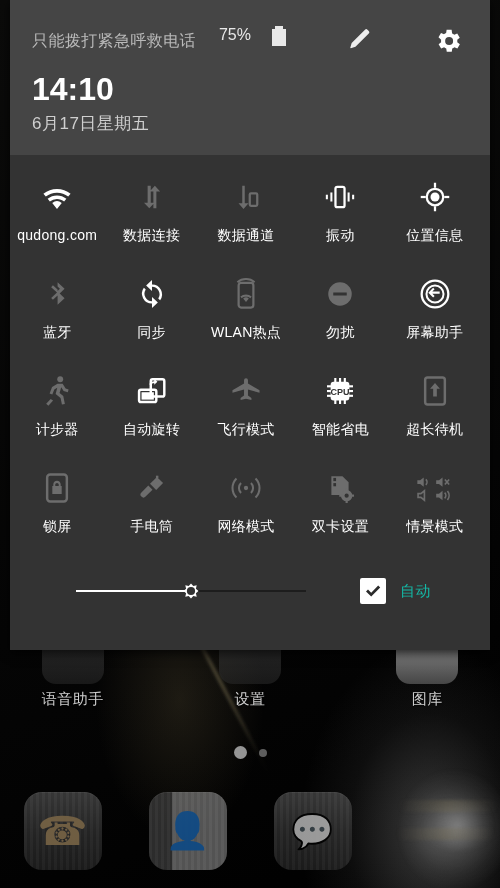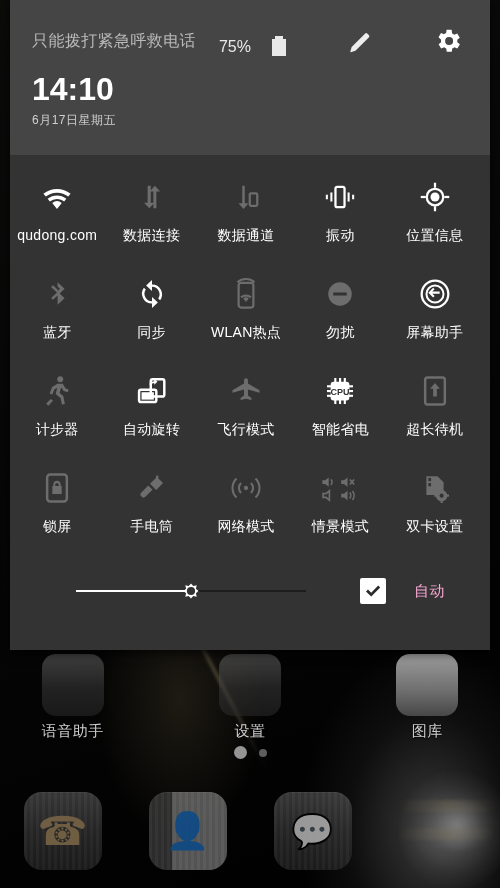--- a/index.html
+++ b/index.html
@@ -81,34 +81,34 @@
     position:absolute; left:10px; top:0; width:480px; height:650px;
     background:#333333;
     box-shadow:0 3px 10px rgba(0,0,0,.75);
     z-index:5;
   }
   #panel-header {
     height:155px; background:#454545; padding:24px 22px 0 22px; position:relative;
   }
   .hdr-top { display:flex; align-items:center; height:34px; }
   #carrier-text { font-size:16px; color:#b9b9b9; letter-spacing:.4px; }
-  .hdr-right { margin-left:auto; display:flex; align-items:flex-end; gap:16px; }
+  .hdr-right { margin-left:auto; display:flex; align-items:flex-start; gap:16px; }
   #battery-pct { font-size:16px; color:#e8e8e8; margin-right:5px; }
   .batt-icon { width:14px; height:20px; position:relative; }
   .batt-icon i { position:absolute; left:3px; top:0; width:8px; height:3px; background:#e8e8e8; display:block; }
   .batt-icon b { position:absolute; left:0; top:3px; width:14px; height:17px; background:#e8e8e8; display:block; }
   .hdr-btn { display:flex; align-items:center; justify-content:center; }
   #edit-btn { width:48px; margin-left:34px; }
   #settings-btn { width:40px; margin-left:28px; }
 
   #clock {
     font-size:32px; font-weight:bold; color:#ffffff; letter-spacing:0px;
     line-height:34px; margin-top:14px;
   }
-  #date { font-size:12px; color:#cfcfcf; margin-top:6px; letter-spacing:.5px; }
+  #date { font-size:17px; color:#cfcfcf; margin-top:6px; letter-spacing:.5px; }
 
   
   #tile-grid { padding:8px 8px 0 0; }
   .tile-row { display:flex; height:97px; }
   .tile {
     flex:1; display:flex; flex-direction:column; align-items:center; justify-content:flex-start;
     padding-top:14px;
   }
   .tile-icon {
     height:40px; display:flex; align-items:center; justify-content:center;text-align:center;
@@ -132,37 +132,37 @@
   .track-fill { position:absolute; left:0; width:50%; height:2px; background:#ffffff; }
   #slider-thumb {
     position:absolute; left:50%; transform:translateX(-50%);
     width:24px; height:24px; display:flex; align-items:center; justify-content:center;
   }
   #auto-wrap { display:flex; align-items:center; margin-left:54px; }
   #auto-check {
     width:26px; height:26px; background:#ffffff; border-radius:2px;
     display:flex; align-items:center; justify-content:center;
   }
-  #auto-label { font-size:15px; color:#f9a8d4; margin-left:28px; letter-spacing:.5px; }
+  #auto-label { font-size:15px; color:#14b8a6; margin-left:14px; letter-spacing:.5px; }
 </style>
 </head>
 <body>
 
 <div id="home">
   <div id="wallpaper">
     <div class="wall-streak" style="left:120px;top:660px;width:180px;height:3px;transform:rotate(62deg);"></div>
     <div class="wall-streak" style="left:135px;top:680px;width:170px;height:3px;transform:rotate(62deg);"></div>
     <div class="wall-streak" style="left:150px;top:700px;width:160px;height:2px;transform:rotate(62deg);"></div>
     <div class="wall-blob" style="left:400px;top:770px;width:110px;height:120px;"></div>
     <div class="wall-blob" style="left:418px;top:800px;width:80px;height:50px;"></div>
     <div class="wall-streak" style="left:398px;top:800px;width:100px;height:12px;border-radius:6px;"></div>
     <div class="wall-streak" style="left:396px;top:828px;width:100px;height:12px;border-radius:6px;"></div>
   </div>
 
-  <div class="app-row" id="app-row" style="top:654px;gap:32px;">
+  <div class="app-row" id="app-row" style="top:622px;gap:32px;">
     <div class="app-cell">
       <div class="app-ico"></div>
       <div class="app-label">语音助手</div>
     </div>
     <div class="app-cell">
       <div class="app-ico"></div>
       <div class="app-label">设置</div>
     </div>
     <div class="app-cell">
       <div class="app-ico bright"></div>
@@ -414,49 +414,49 @@
           <svg width="34" height="26" viewBox="0 0 30 20">
             <circle cx="15" cy="10" r="1.9" stroke="none"></circle>
             <path d="M10.6 5.6a6.2 6.2 0 0 0 0 8.8M19.4 5.6a6.2 6.2 0 0 1 0 8.8" fill="none" stroke-width="1.8"></path>
             <path d="M6.6 1.6a11.8 11.8 0 0 0 0 16.8M23.4 1.6a11.8 11.8 0 0 1 0 16.8" fill="none" stroke-width="1.8"></path>
           </svg>
         </span>
         <span class="tile-label">网络模式</span>
       </div>
       <div class="tile off">
         <span class="tile-icon">
-          <svg width="40" height="30" viewBox="0 0 34 24">
-            <path d="M2 5.4h2.4L7.4 3v8L4.4 8.6H2z" stroke="none"></path>
-            <path d="M9.2 4.6a3.4 3.4 0 0 1 0 4.8" fill="none" stroke-width="1.4"></path>
-            <path d="M18 5.4h2.4L23.4 3v8l-3-2.4H18z" stroke="none"></path>
-            <path d="M25.4 4.8l3.6 4.2M29 4.8l-3.6 4.2" fill="none" stroke-width="1.4"></path>
-            <path d="M2.6 16.8h2.4L8 14.4v8L5 20H2.6z" fill="none" stroke-width="1.4"></path>
-            <path d="M18 16.8h2.4L23.4 14.4v8l-3-2.4H18z" stroke="none"></path>
-            <path d="M25.2 16a3.4 3.4 0 0 1 0 4.8" fill="none" stroke-width="1.4"></path>
-            <path d="M27.6 14.6a6 6 0 0 1 0 7.6" fill="none" stroke-width="1.4"></path>
-          </svg>
-        </span>
-        <span class="tile-label">情景模式</span>
-      </div>
-      <div class="tile off">
-        <span class="tile-icon">
           <svg width="30" height="32" viewBox="0 0 24 26">
             <path d="M5 3.4h9l5 5v10.2h-14z" stroke="none"></path>
             <rect x="6.6" y="4.8" width="2.2" height="2.6" fill="#333333" stroke="none"></rect>
             <rect x="6.6" y="9" width="2.2" height="2.6" fill="#333333" stroke="none"></rect>
             <circle cx="17.4" cy="19.2" r="4.6" stroke="none"></circle>
             <circle cx="17.4" cy="19.2" r="1.7" fill="#333333" stroke="none"></circle>
             <rect x="16.5" y="13.2" width="1.8" height="2.4" stroke="none"></rect>
             <rect x="16.5" y="22.8" width="1.8" height="2.4" stroke="none"></rect>
             <rect x="11.4" y="18.3" width="2.4" height="1.8" stroke="none"></rect>
             <rect x="21" y="18.3" width="2.4" height="1.8" stroke="none"></rect>
           </svg>
         </span>
         <span class="tile-label">双卡设置</span>
       </div>
+      <div class="tile off">
+        <span class="tile-icon">
+          <svg width="40" height="30" viewBox="0 0 34 24">
+            <path d="M2 5.4h2.4L7.4 3v8L4.4 8.6H2z" stroke="none"></path>
+            <path d="M9.2 4.6a3.4 3.4 0 0 1 0 4.8" fill="none" stroke-width="1.4"></path>
+            <path d="M18 5.4h2.4L23.4 3v8l-3-2.4H18z" stroke="none"></path>
+            <path d="M25.4 4.8l3.6 4.2M29 4.8l-3.6 4.2" fill="none" stroke-width="1.4"></path>
+            <path d="M2.6 16.8h2.4L8 14.4v8L5 20H2.6z" fill="none" stroke-width="1.4"></path>
+            <path d="M18 16.8h2.4L23.4 14.4v8l-3-2.4H18z" stroke="none"></path>
+            <path d="M25.2 16a3.4 3.4 0 0 1 0 4.8" fill="none" stroke-width="1.4"></path>
+            <path d="M27.6 14.6a6 6 0 0 1 0 7.6" fill="none" stroke-width="1.4"></path>
+          </svg>
+        </span>
+        <span class="tile-label">情景模式</span>
+      </div>
     </div>
   </div>
 
   <div id="brightness-row">
     <div id="slider-wrap">
       <span class="track"></span>
       <span class="track-fill" style="width: 50%;"></span>
       <span id="slider-thumb" style="left: 50%;">
         <svg width="24" height="24" viewBox="0 0 24 24">
           <path d="M12 0.8l2.3 2.6 3.4-.8-.8 3.4 2.6 2.3-2.6 2.3.8 3.4-3.4-.8L12 15.8 9.7 13.2l-3.4.8.8-3.4L4.5 8.3l2.6-2.3-.8-3.4 3.4.8z" transform="translate(0,3.7)" fill="#ffffff"></path>

